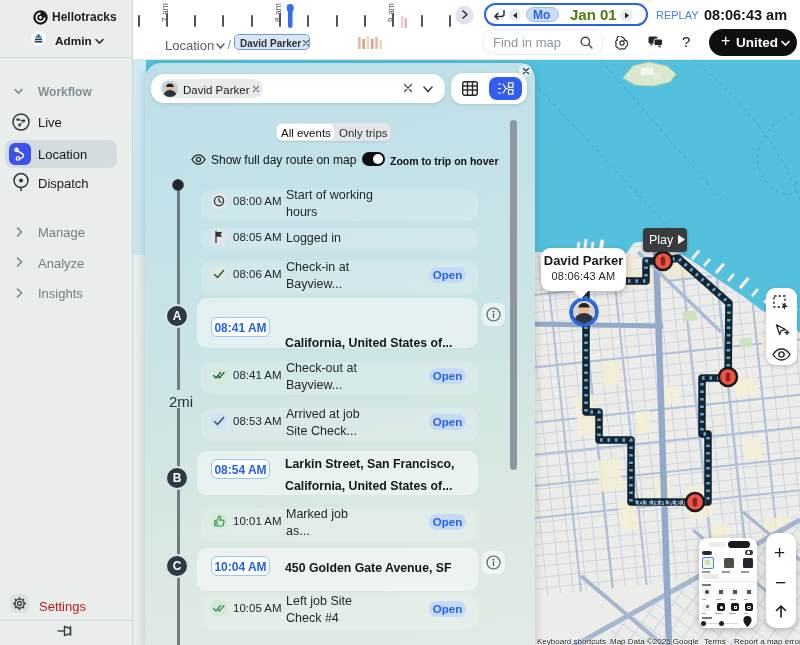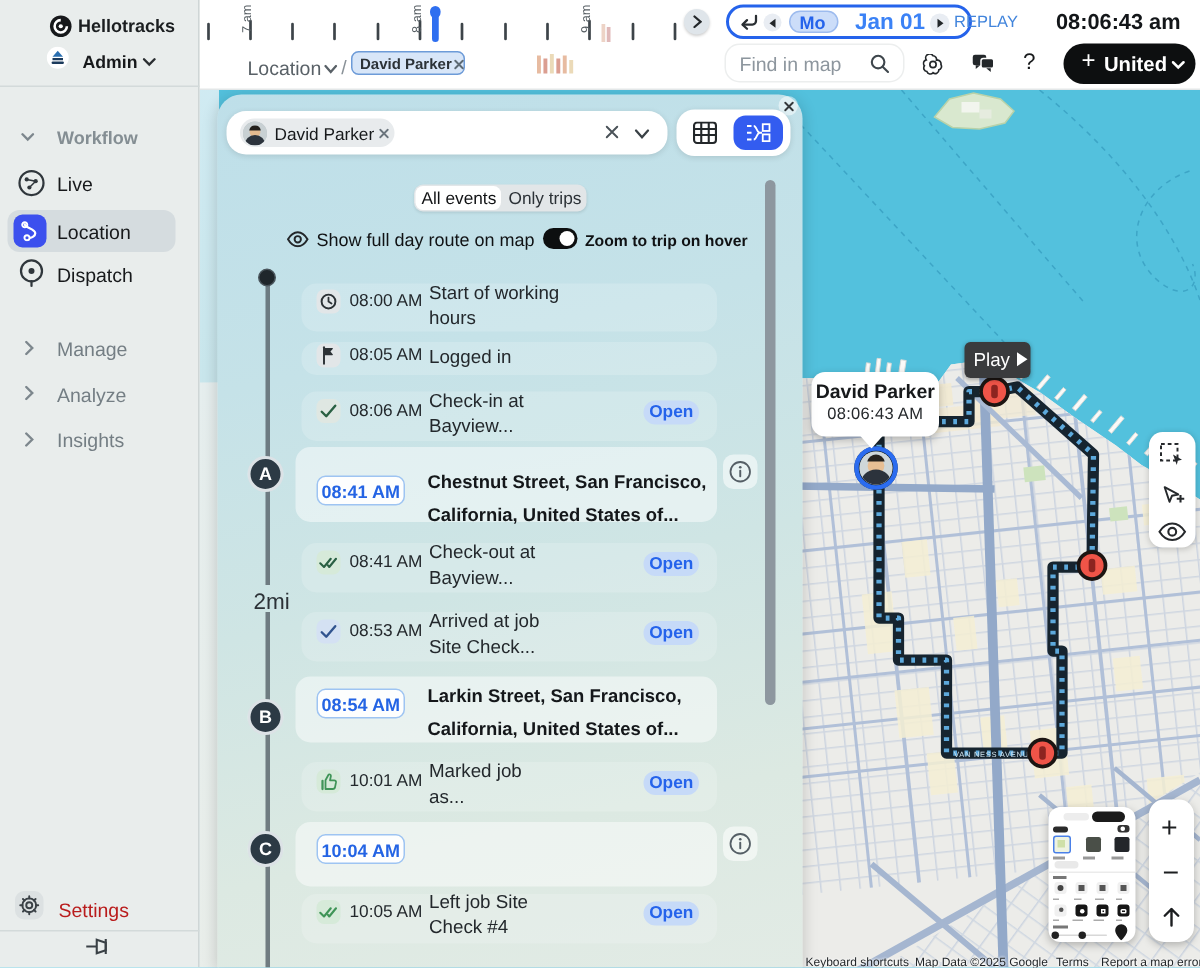--- a/index.html
+++ b/index.html
@@ -377,21 +377,20 @@
           <path d="M3.5 8.5 L6.5 11.5 L12.5 4.5" fill="none" stroke="#2a6043" stroke-width="1.6" stroke-linecap="round" stroke-linejoin="round"></path>
         </svg></div>
     <div class="tm" style="top:205px">08:06 AM</div>
     <div class="ds" style="top:197px">Check-in at</div>
     <div class="ds" style="top:214px">Bayview...</div>
     <div class="open" style="top:204px">Open</div>
 
     <div class="bigbg" style="top:235px;height:50px"></div>
     <div class="mark" style="top:241px">A</div>
     <div class="bigchip" style="top:254px">08:41 AM</div>
-    <div class="btitle" style="top:251px">Chestnut Street, San Francisco,</div>
     <div class="btitle" style="top:273px">California, United States of...</div>
     <div class="info" style="top:240px"><svg width="23" height="23" viewBox="0 0 23 23">
           <circle cx="11.5" cy="11.5" r="6.5" fill="none" stroke="#555f66" stroke-width="1.2"></circle>
           <path d="M11.5 10.8 L11.5 14.5" stroke="#555f66" stroke-width="1.3" stroke-linecap="round"></path>
           <circle cx="11.5" cy="8.5" r="0.9" fill="#555f66"></circle>
         </svg></div>
 
     <div class="smbg" style="top:299px;height:33px"></div>
     <div class="ic" style="left:66px;top:304px;background:#d6ead9"><svg width="16" height="16" viewBox="0 0 16 16">
           <path d="M2.5 8.5 L5 11 L9.5 5.5" fill="none" stroke="#2a6043" stroke-width="1.4" stroke-linecap="round" stroke-linejoin="round"></path>
@@ -423,20 +422,21 @@
           <path d="M6 13 L10.8 13 C11.8 13 12.3 12.4 12.4 11.6 L13 8.6 C13.1 7.8 12.6 7.2 11.8 7.2 L9 7.2 L9.6 4.4 C9.8 3.4 8.4 2.8 7.9 3.7 L6 7.2 Z" fill="none" stroke="#3f9457" stroke-width="1.2" stroke-linejoin="round"></path>
         </svg></div>
     <div class="tm" style="top:452px">10:01 AM</div>
     <div class="ds" style="top:444px">Marked job</div>
     <div class="ds" style="top:461px">as...</div>
     <div class="open" style="top:451px">Open</div>
 
     <div class="bigbg" style="top:485px;height:43px"></div>
     <div class="mark" style="top:491px">C</div>
     <div class="bigchip" style="top:493px">10:04 AM</div>
+    <div class="btitle" style="top:498px">450 Golden Gate Avenue, SF</div>
     <div class="info" style="top:488px"><svg width="23" height="23" viewBox="0 0 23 23">
           <circle cx="11.5" cy="11.5" r="6.5" fill="none" stroke="#555f66" stroke-width="1.2"></circle>
           <path d="M11.5 10.8 L11.5 14.5" stroke="#555f66" stroke-width="1.3" stroke-linecap="round"></path>
           <circle cx="11.5" cy="8.5" r="0.9" fill="#555f66"></circle>
         </svg></div>
 
     <div class="smbg" style="top:533px;height:33px"></div>
     <div class="ic" style="left:66px;top:537px;background:#d6ead9"><svg width="16" height="16" viewBox="0 0 16 16">
           <path d="M2.5 8.5 L5 11 L9.5 5.5" fill="none" stroke="#3f9457" stroke-width="1.4" stroke-linecap="round" stroke-linejoin="round"></path>
           <path d="M7.5 9.8 L8.5 11 L13 5.5" fill="none" stroke="#3f9457" stroke-width="1.4" stroke-linecap="round" stroke-linejoin="round"></path>
@@ -506,27 +506,27 @@
     <svg class="abs" style="left:360px;top:8px" width="13" height="12" viewBox="0 0 13 12">
       <path d="M11 2.5 L11 6 a2.4 2.4 0 0 1 -2.4 2.4 L2.5 8.4" fill="none" stroke="#2a2f33" stroke-width="1.5" stroke-linecap="round" stroke-linejoin="round"></path>
       <path d="M5 5.4 L2 8.4 L5 11.2" fill="none" stroke="#2a2f33" stroke-width="1.5" stroke-linecap="round" stroke-linejoin="round"></path>
     </svg>
     <div class="abs" style="left:376px;top:9px;width:12px;height:12px;background:#e9edf3;border-radius:50%"></div>
     <svg class="abs" style="left:379px;top:12px" width="6" height="7" viewBox="0 0 6 7">
         <path d="M5 0.5 L1 3.5 L5 6.5 Z" fill="#23272a"></path>
       </svg>
     <div class="abs" style="left:393px;top:7px;width:33px;height:15px;background:#ccddf9;border:1px solid #9dbbee;border-radius:9px"></div>
     <div class="abs" style="left:400px;top:8px;font-size:12px;font-weight:bold;color:#2563eb">Mo</div>
-    <div class="abs" style="left:437px;top:6px;font-size:15px;font-weight:bold;color:#3b82f6">Jan 01</div>
+    <div class="abs" style="left:437px;top:6px;font-size:15px;font-weight:bold;color:#4d7c0f">Jan 01</div>
     <div class="abs" style="left:487px;top:9px;width:13px;height:13px;background:#e9edf3;border-radius:50%"></div>
     <svg class="abs" style="left:491px;top:12px" width="6" height="7" viewBox="0 0 6 7">
         <path d="M1 0.5 L5 3.5 L1 6.5 Z" fill="#23272a"></path>
       </svg>
 
-    <div class="abs" style="left:503px;top:9px;font-size:11px;color:#4285dc">REPLAY</div>
+    <div class="abs" style="left:523px;top:9px;font-size:11px;color:#4285dc">REPLAY</div>
     <div class="abs" style="left:571px;top:7px;font-size:14.5px;font-weight:bold;color:#131619">08:06:43 am</div>
 
     <div class="abs" style="left:351px;top:30px;width:118px;height:24px;background:#fff;border-radius:9px;box-shadow:0 0 0 1px #eceeee"></div>
     <div class="abs" style="left:360px;top:35px;font-size:13px;color:#8d969e">Find in map</div>
     <svg class="abs" style="left:447px;top:36px" width="13" height="13" viewBox="0 0 13 13">
         <circle cx="5.4" cy="5.4" r="4.2" fill="none" stroke="#3e464c" stroke-width="1.4"></circle>
         <line x1="8.6" y1="8.6" x2="12" y2="12" stroke="#3e464c" stroke-width="1.4" stroke-linecap="round"></line>
       </svg>
 
     <div class="abs" style="left:476px;top:30px;width:26px;height:25px;background:#fff;border-radius:8px"></div>

